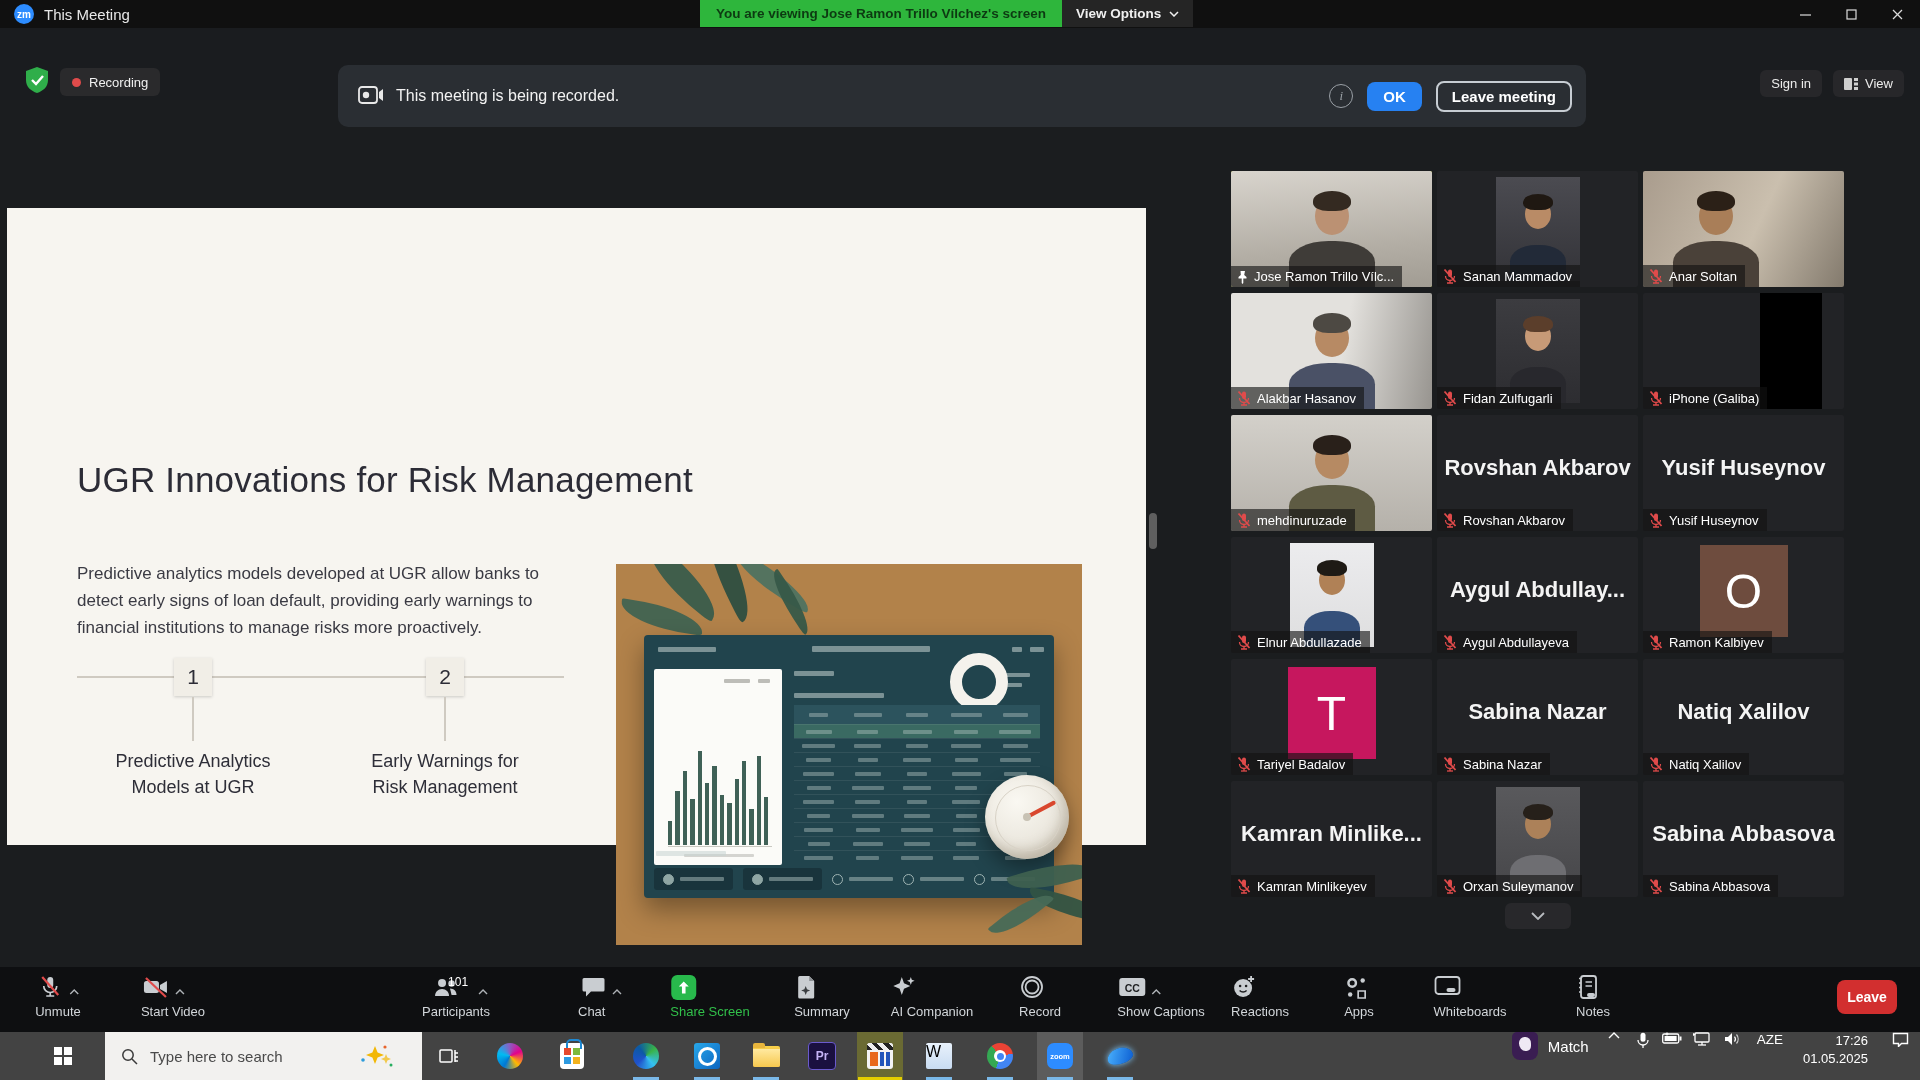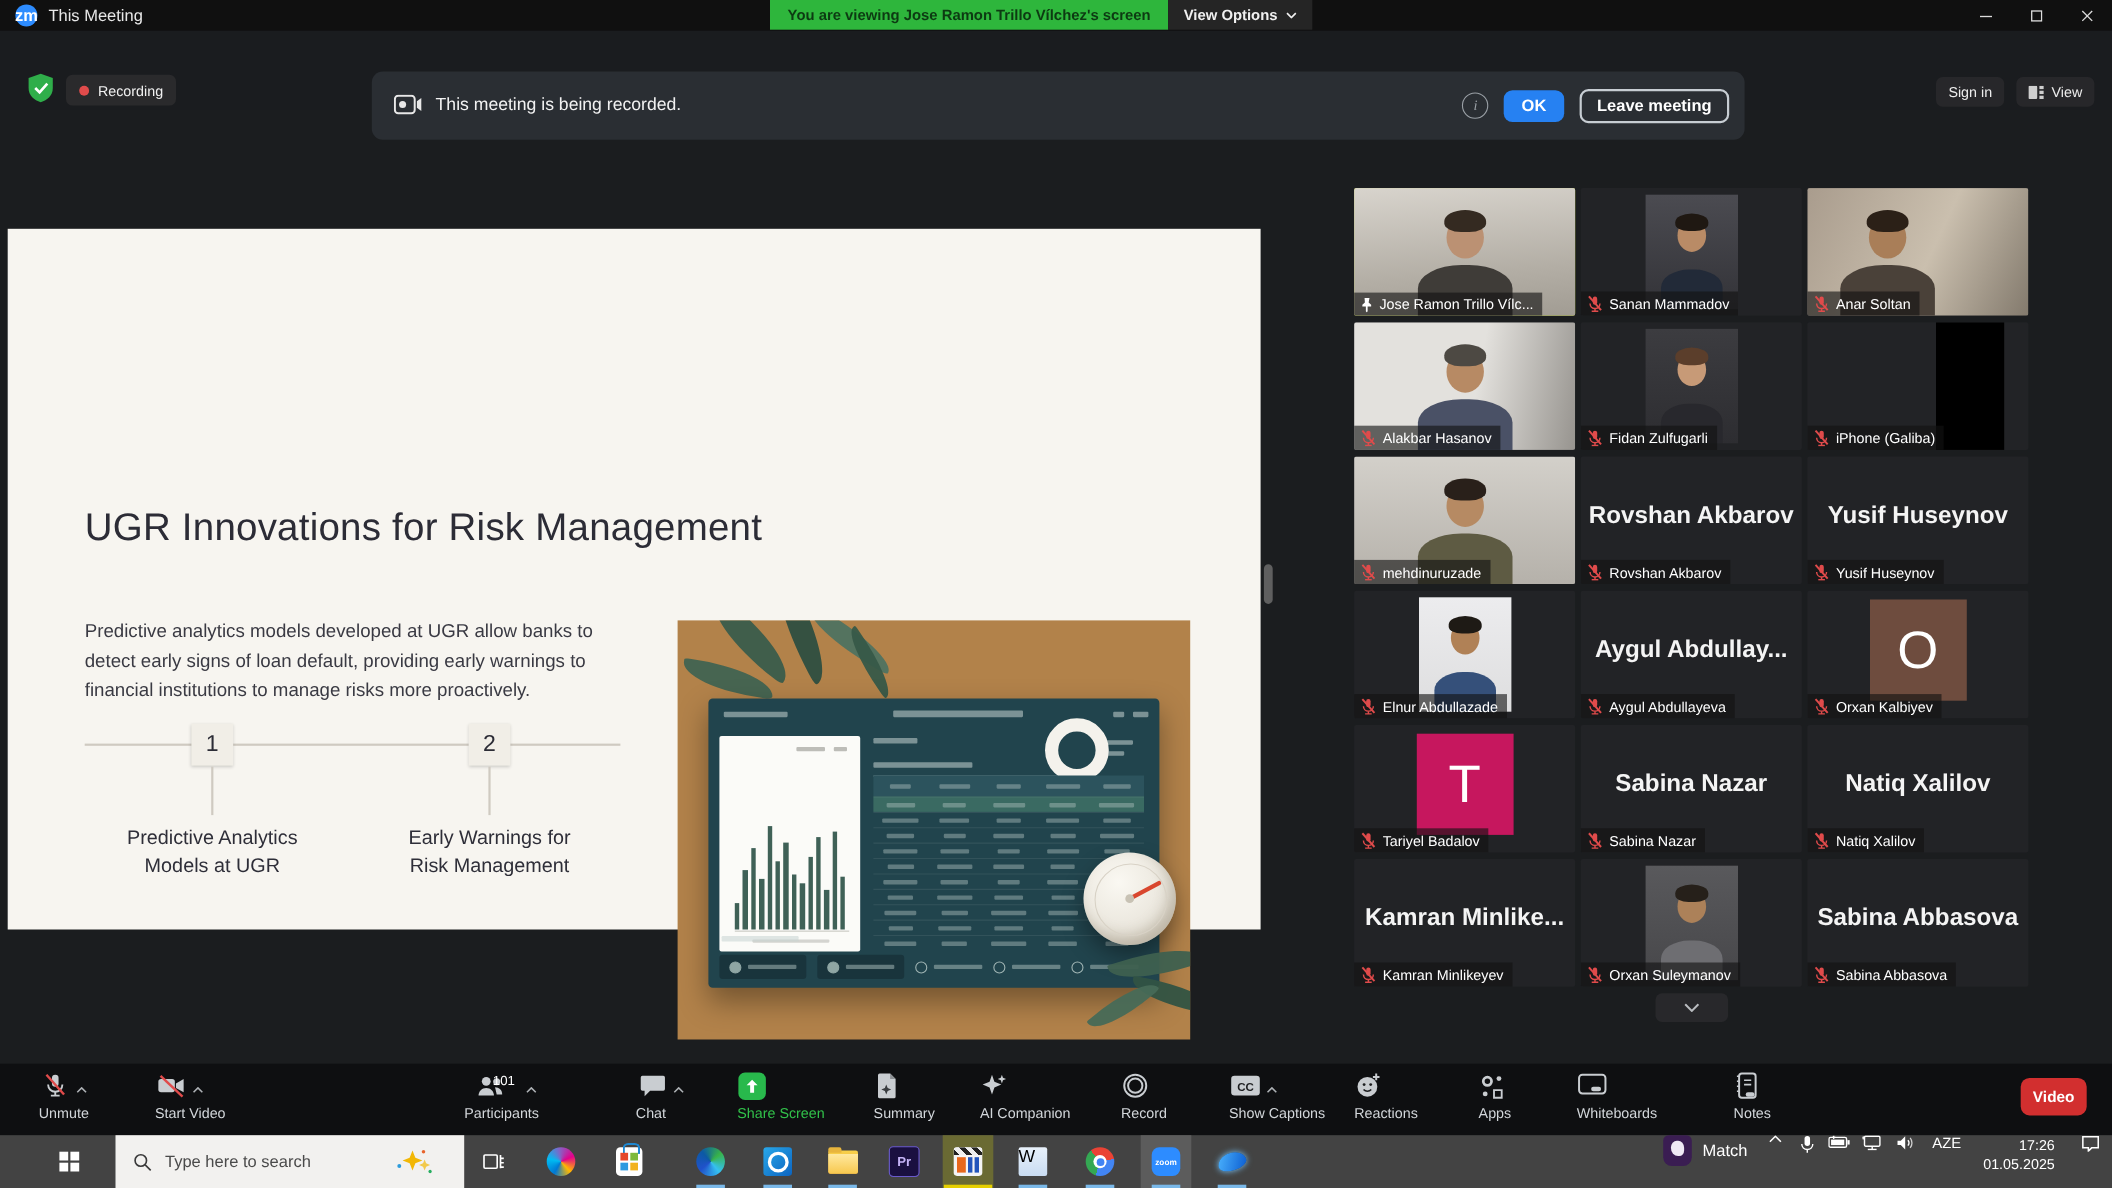--- a/index.html
+++ b/index.html
@@ -2,21 +2,21 @@
 <html><head>
 <meta charset="utf-8">
 <style>
   html,body{margin:0;padding:0;background:#1a1b1d;}
   #stage{position:relative;width:1920px;height:1080px;overflow:hidden;
          font-family:"Liberation Sans",sans-serif;background:#1b1d1f;}
   
   #titlebar{position:absolute;left:0;top:0;width:1920px;height:28px;background:#101010;
             display:flex;align-items:center;}
   .zm-badge{width:20px;height:20px;border-radius:50%;background:#2d8cff;color:#fff;
-            font-size:15px;font-weight:bold;display:flex;align-items:center;justify-content:center;
+            font-size:10px;font-weight:bold;display:flex;align-items:center;justify-content:center;
             margin-left:14px;}
   .win-title{color:#e8e8e8;font-size:15px;margin-left:10px;}
   #screen-banner{position:absolute;left:700px;top:0;height:27px;display:flex;}
   .banner-green{background:#2eb63c;color:#0d3a12;font-size:13.5px;font-weight:bold;
                 display:flex;align-items:center;padding:0 16px;}
   .banner-opts{background:#252525;color:#f0f0f0;font-size:13.5px;font-weight:bold;
                display:flex;align-items:center;gap:8px;padding:0 14px;cursor:pointer;}
   #win-controls{position:absolute;right:0;top:0;height:28px;display:flex;}
   .winbtn{width:46px;height:28px;display:flex;align-items:center;justify-content:center;color:#dcdcdc;}
   
@@ -691,21 +691,21 @@
         <div class="nametag">
           <span style="display: flex;">
             <svg width="16" height="16" viewBox="0 0 16 16">
               <rect x="6" y="1.5" width="4" height="7.5" rx="2" fill="#e04b4b"></rect>
               <path d="M3.5 8c0 2.6 2 4.5 4.5 4.5s4.5-1.9 4.5-4.5" fill="none" stroke="#e04b4b" stroke-width="1.3"></path>
               <line x1="8" y1="12.5" x2="8" y2="15" stroke="#e04b4b" stroke-width="1.3"></line>
               <line x1="5" y1="15" x2="11" y2="15" stroke="#e04b4b" stroke-width="1.3"></line>
               <line x1="2.5" y1="1.5" x2="13.5" y2="14" stroke="#e04b4b" stroke-width="1.8"></line>
             </svg>
           </span>
-          <span>Orxan Kalbiyev</span>
+          <span>Ramon Kalbiyev</span>
         </div>
       </div>
       <div class="tile">
         <div class="letter-av" style="background: rgb(198, 23, 94);">T</div>
         <div class="nametag">
           <span style="display: flex;">
             <svg width="16" height="16" viewBox="0 0 16 16">
               <rect x="6" y="1.5" width="4" height="7.5" rx="2" fill="#e04b4b"></rect>
               <path d="M3.5 8c0 2.6 2 4.5 4.5 4.5s4.5-1.9 4.5-4.5" fill="none" stroke="#e04b4b" stroke-width="1.3"></path>
               <line x1="8" y1="12.5" x2="8" y2="15" stroke="#e04b4b" stroke-width="1.3"></line>
@@ -944,21 +944,21 @@
             <rect x="5" y="2" width="15" height="22" rx="2.5" fill="none" stroke="#c9cdd1" stroke-width="1.8"></rect>
             <line x1="9.5" y1="8" x2="16" y2="8" stroke="#c9cdd1" stroke-width="1.5"></line>
             <line x1="9.5" y1="12" x2="16" y2="12" stroke="#c9cdd1" stroke-width="1.5"></line>
             <path d="M5 4.5h-2M5 9h-2M5 13.5h-2M5 18h-2" stroke="#c9cdd1" stroke-width="1.4"></path>
             <rect x="11" y="19" width="8" height="4" rx="2" fill="#c9cdd1"></rect>
           </svg>
         </div>
         <div class="zlabel">Notes</div>
       </div>
     </div>
-  <button id="leave-btn">Video</button>
+  <button id="leave-btn">Leave</button>
 
   <div id="taskbar">
     <div id="start-btn">
         <div></div>
         <div></div>
         <div></div>
         <div></div>
       </div>
     <div id="tsearch">
       <svg width="17" height="17" viewBox="0 0 17 17">

